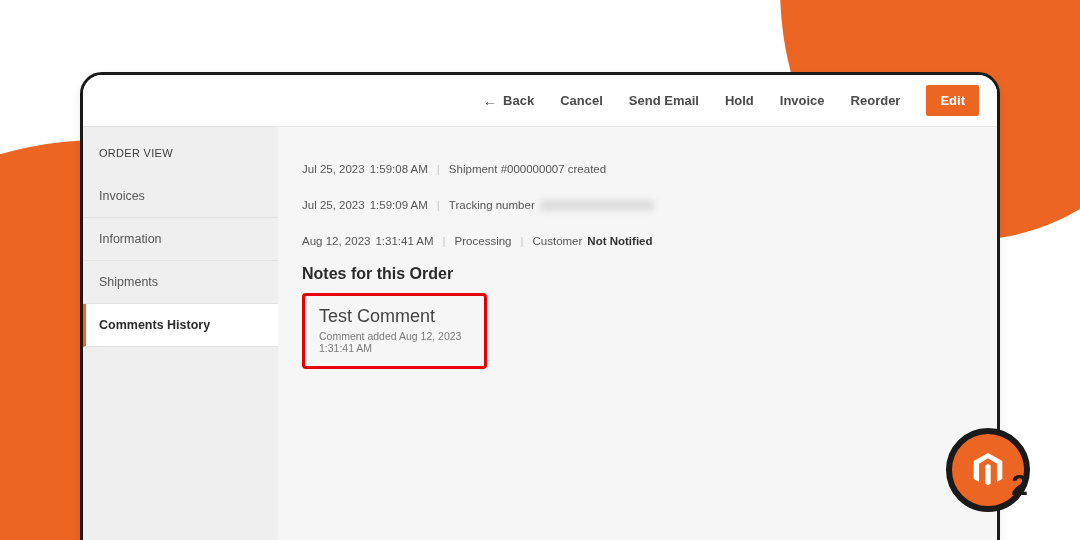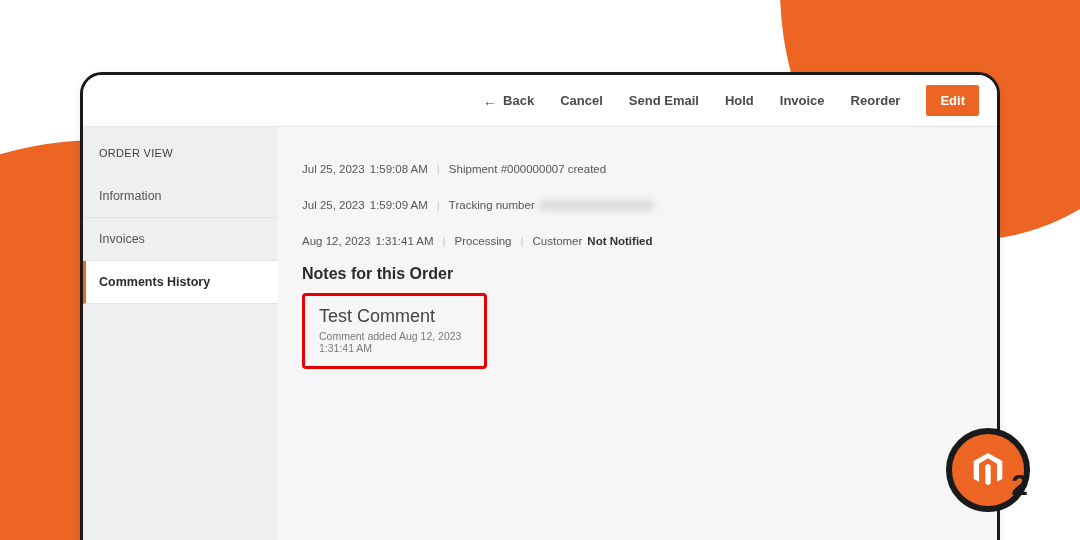--- a/index.html
+++ b/index.html
@@ -85,22 +85,23 @@
     <div class="tb-item">
         <span>Reorder</span>
       </div>
     <div class="tb-edit"><span>Edit</span></div>
   </div>
 
   <div class="body">
 
     <div class="sidebar">
       <div class="sidebar-title">ORDER VIEW</div>
+      <a class="sb-item"><span>Invoices</span></a>
       <a class="sb-item"><span>Information</span></a>
-      <a class="sb-item"><span>Invoices</span></a>
+      <a class="sb-item"><span>Shipments</span></a>
       <a class="sb-item active"><span>Comments History</span></a>
     </div>
 
     <div class="content">
 
       <div class="log-row">
         <span>Jul 25, 2023</span>
         <span>1:59:08 AM</span>
         <span class="sep">|</span>
         <span>Shipment #000000007 created</span>

